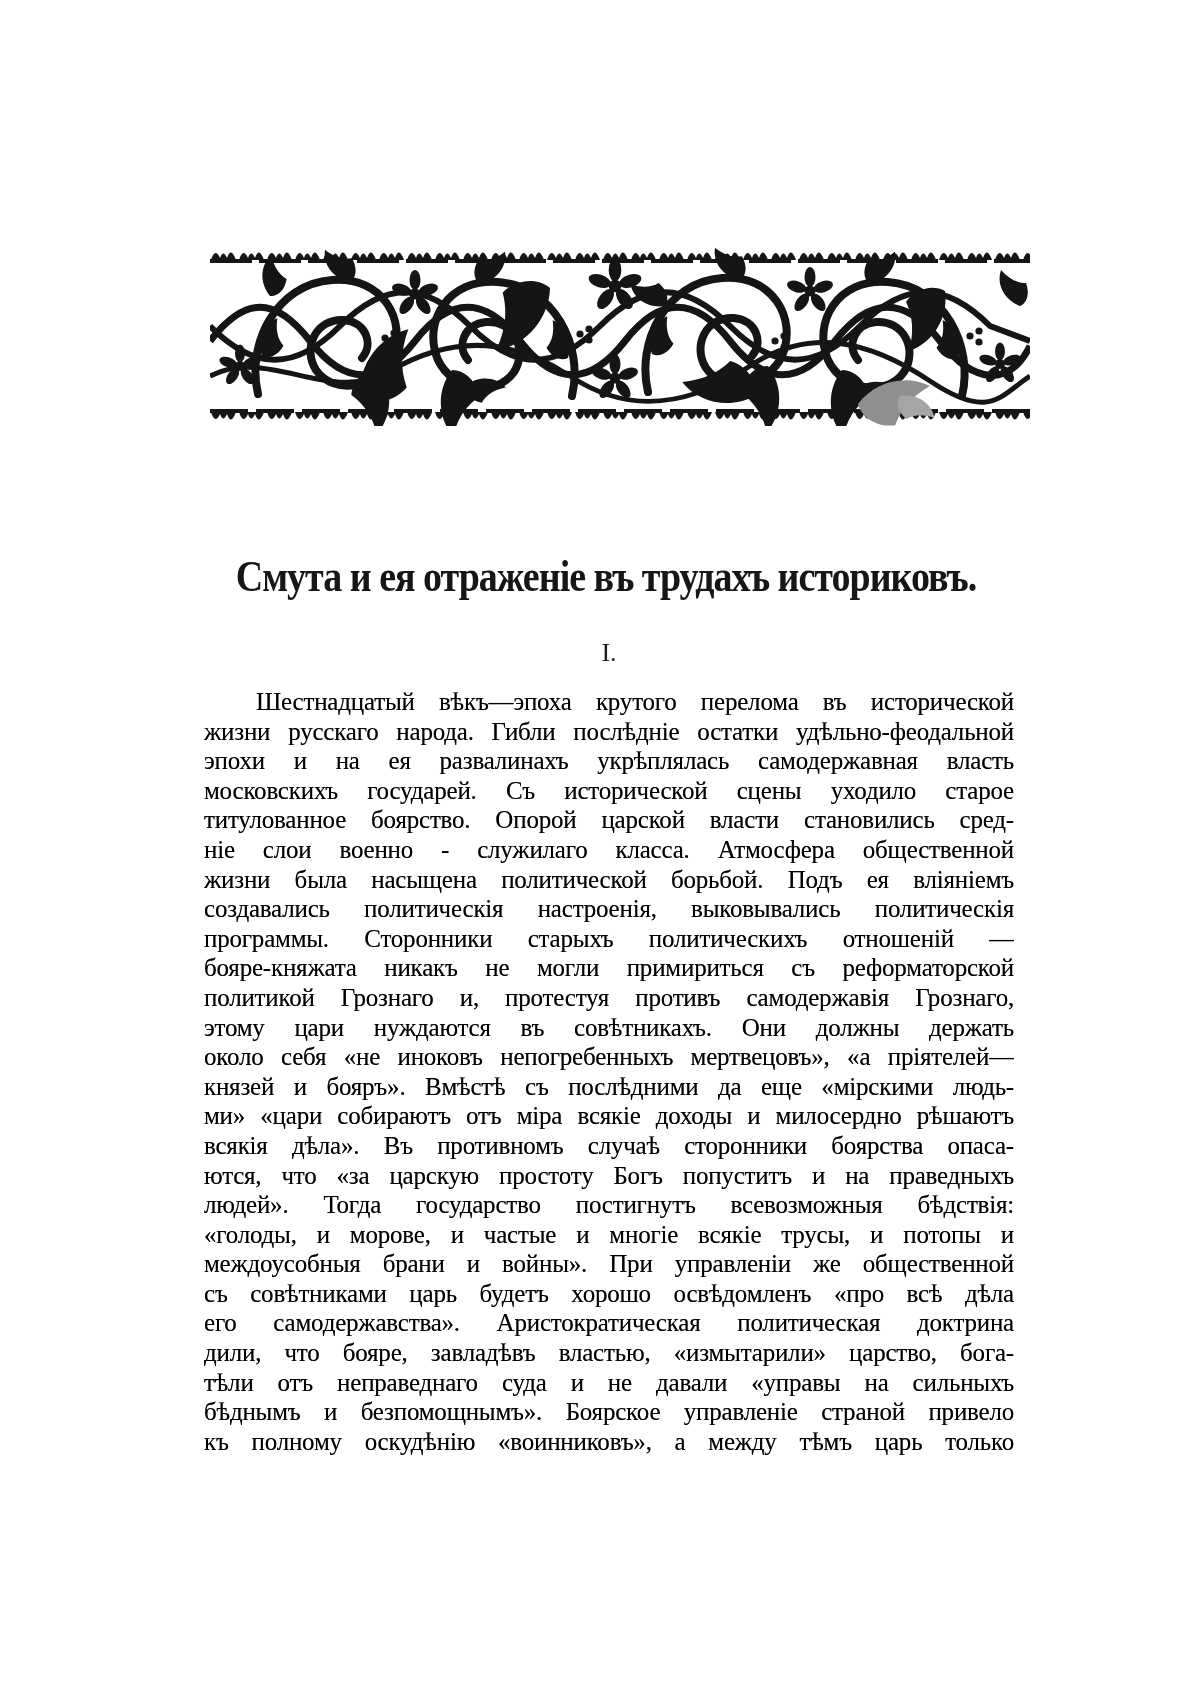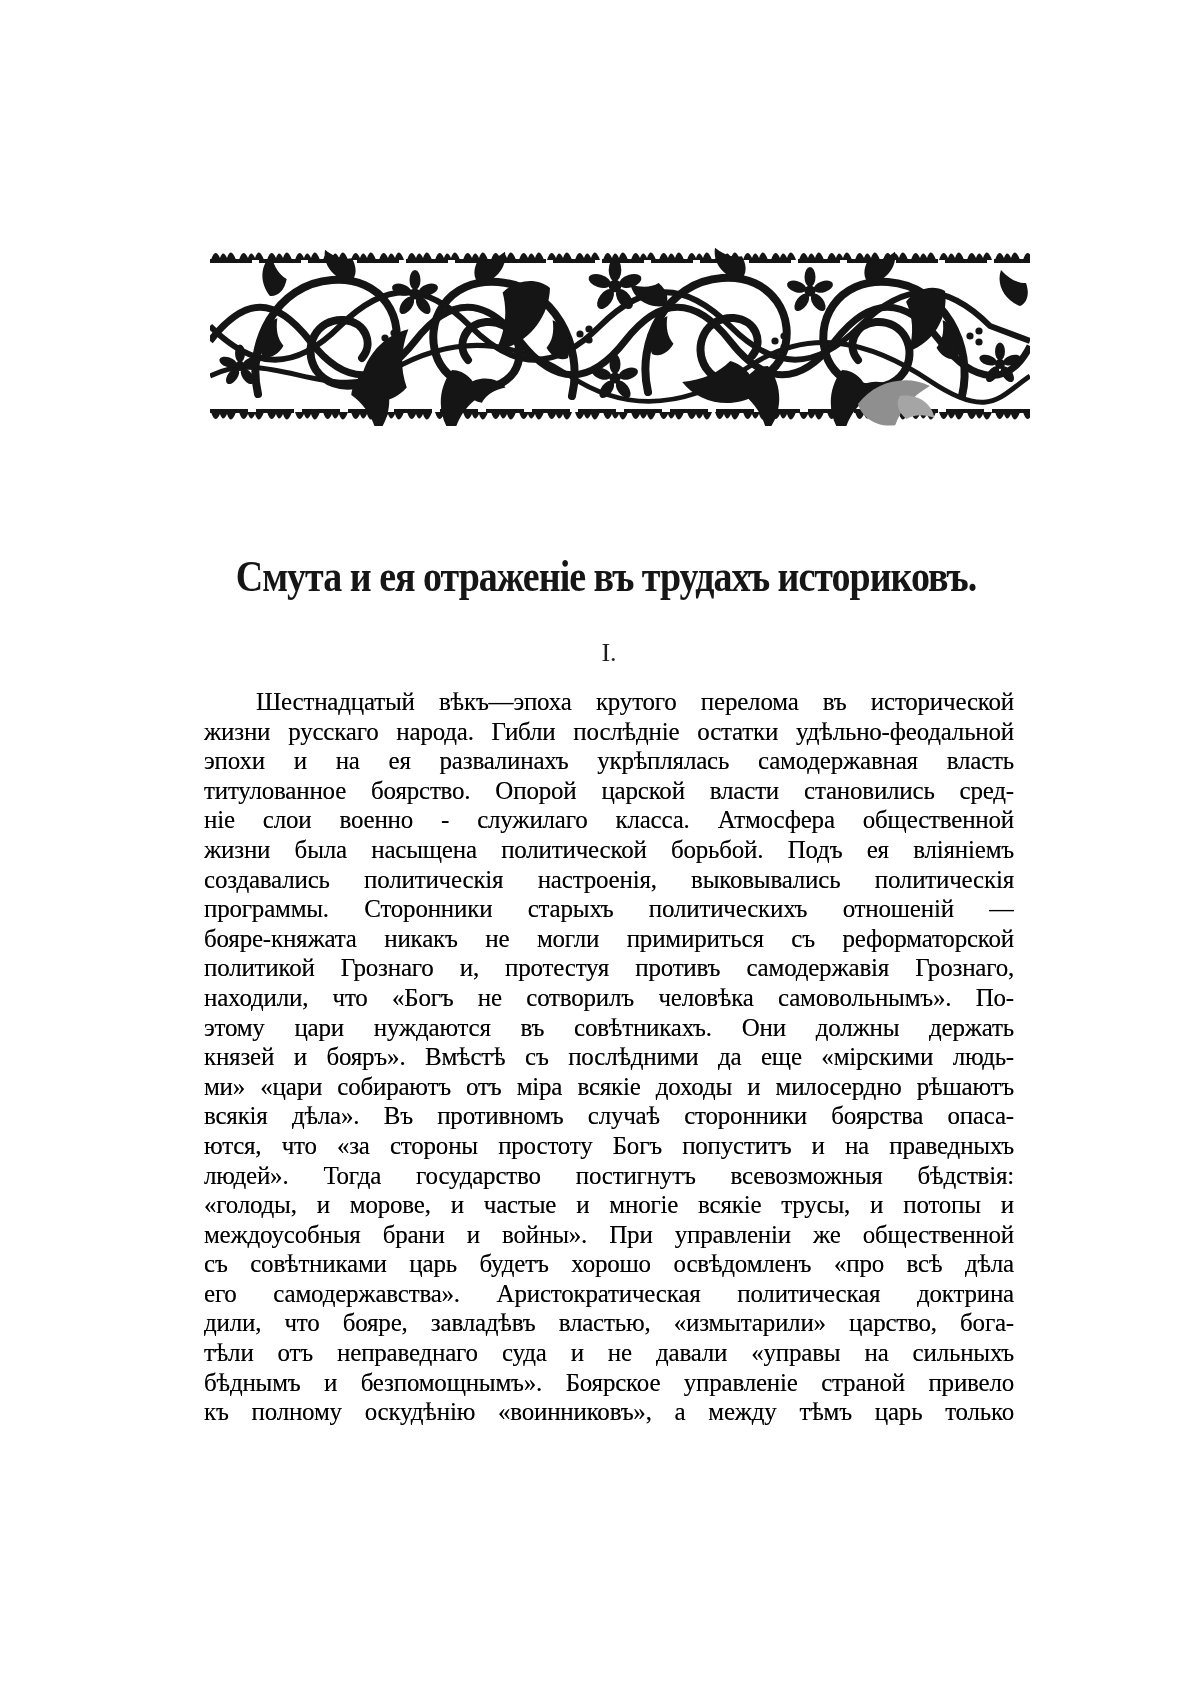--- a/index.html
+++ b/index.html
@@ -153,33 +153,34 @@
   </div>
 
   <h1 class="title">Смута и ея отраженіе въ трудахъ историковъ.</h1>
 
   <div class="section-num">I.</div>
 
   <div class="body">
       <div class="body-line">Шестнадцатый вѣкъ—эпоха крутого перелома въ исторической</div>
       <div class="body-line">жизни русскаго народа. Гибли послѣдніе остатки удѣльно-феодальной</div>
       <div class="body-line">эпохи и на ея развалинахъ укрѣплялась самодержавная власть</div>
+      <div class="body-line">московскихъ государей. Съ исторической сцены уходило старое</div>
       <div class="body-line">титулованное боярство. Опорой царской власти становились сред-</div>
       <div class="body-line">ніе слои военно - служилаго класса. Атмосфера общественной</div>
       <div class="body-line">жизни была насыщена политической борьбой. Подъ ея вліяніемъ</div>
       <div class="body-line">создавались политическія настроенія, выковывались политическія</div>
       <div class="body-line">программы. Сторонники старыхъ политическихъ отношеній —</div>
       <div class="body-line">бояре-княжата никакъ не могли примириться съ реформаторской</div>
       <div class="body-line">политикой Грознаго и, протестуя противъ самодержавія Грознаго,</div>
-      <div class="body-line">находили, что «Богъ не сотворилъ человѣка самовольнымъ». По-</div>
       <div class="body-line">этому цари нуждаются въ совѣтникахъ. Они должны держать</div>
+      <div class="body-line">около себя «не иноковъ непогребенныхъ мертвецовъ», «а пріятелей—</div>
       <div class="body-line">князей и бояръ». Вмѣстѣ съ послѣдними да еще «мірскими людь-</div>
       <div class="body-line">ми» «цари собираютъ отъ міра всякіе доходы и милосердно рѣшаютъ</div>
       <div class="body-line">всякія дѣла». Въ противномъ случаѣ сторонники боярства опаса-</div>
-      <div class="body-line">ются, что «за стороны простоту Богъ попуститъ и на праведныхъ</div>
+      <div class="body-line">ются, что «за царскую простоту Богъ попуститъ и на праведныхъ</div>
       <div class="body-line">людей». Тогда государство постигнутъ всевозможныя бѣдствія:</div>
       <div class="body-line">«голоды, и морове, и частые и многіе всякіе трусы, и потопы и</div>
       <div class="body-line">междоусобныя брани и войны». При управленіи же общественной</div>
       <div class="body-line">съ совѣтниками царь будетъ хорошо освѣдомленъ «про всѣ дѣла</div>
       <div class="body-line">его самодержавства». Аристократическая политическая доктрина</div>
       <div class="body-line">дили, что бояре, завладѣвъ властью, «измытарили» царство, бога-</div>
       <div class="body-line">тѣли отъ неправеднаго суда и не давали «управы на сильныхъ</div>
       <div class="body-line">бѣднымъ и безпомощнымъ». Боярское управленіе страной привело</div>
       <div class="body-line">къ полному оскудѣнію «воинниковъ», а между тѣмъ царь только</div>
     </div>

